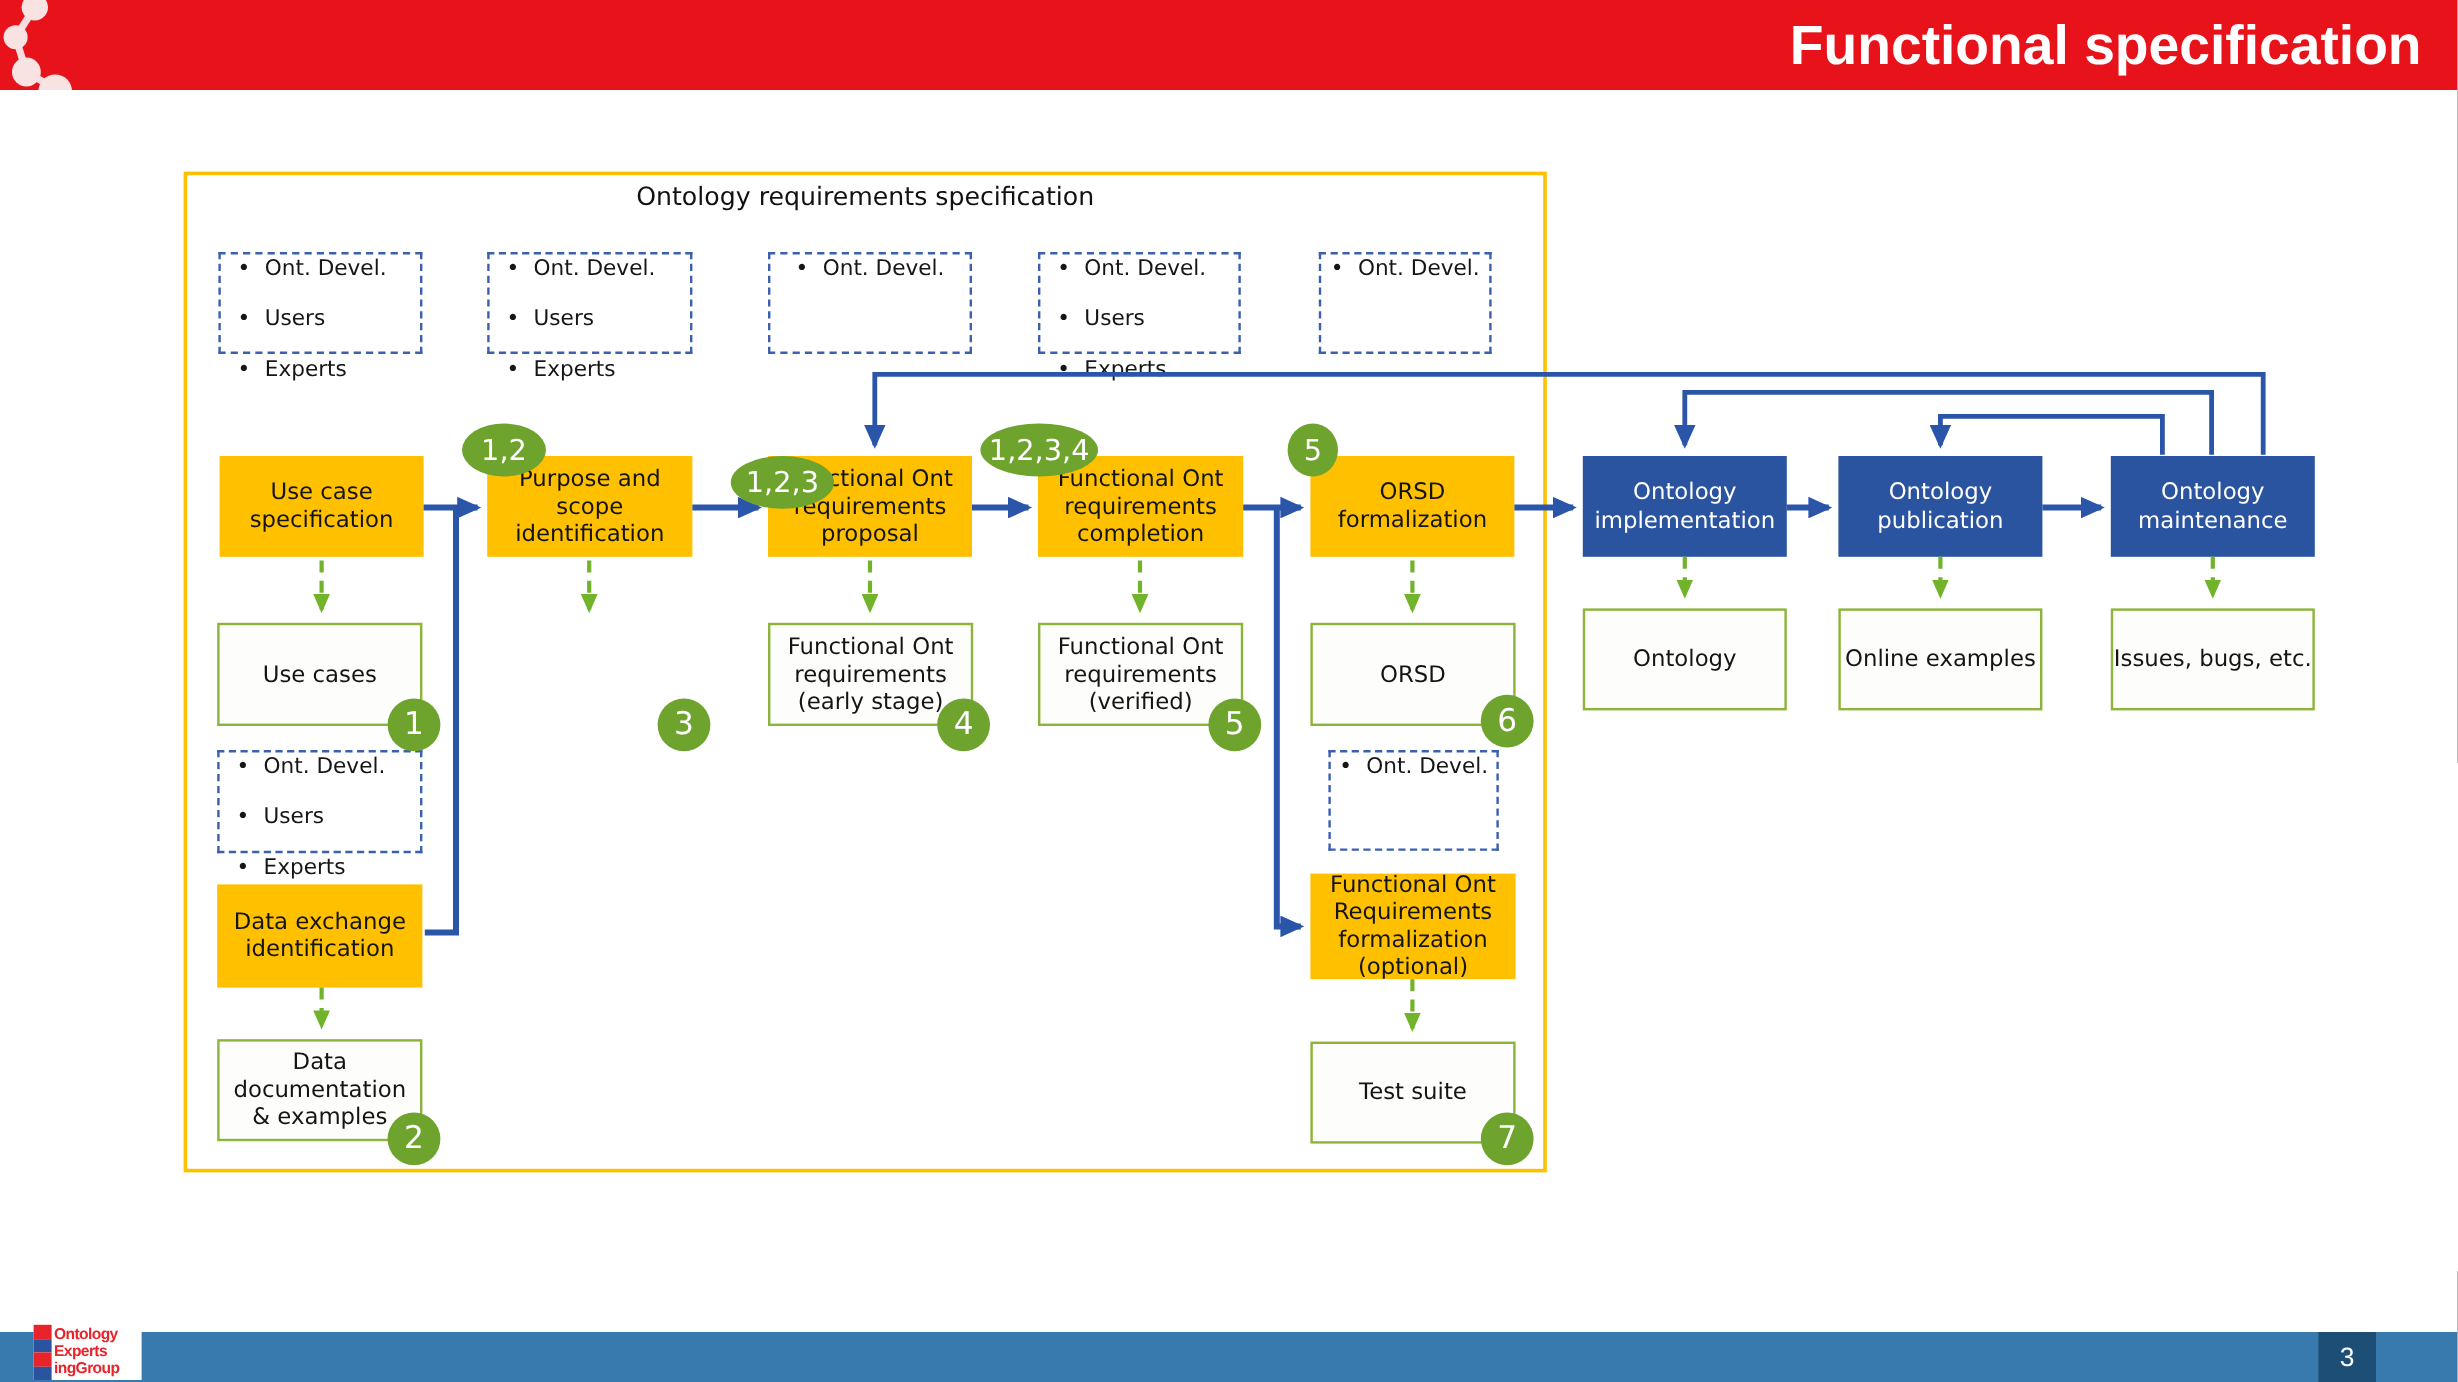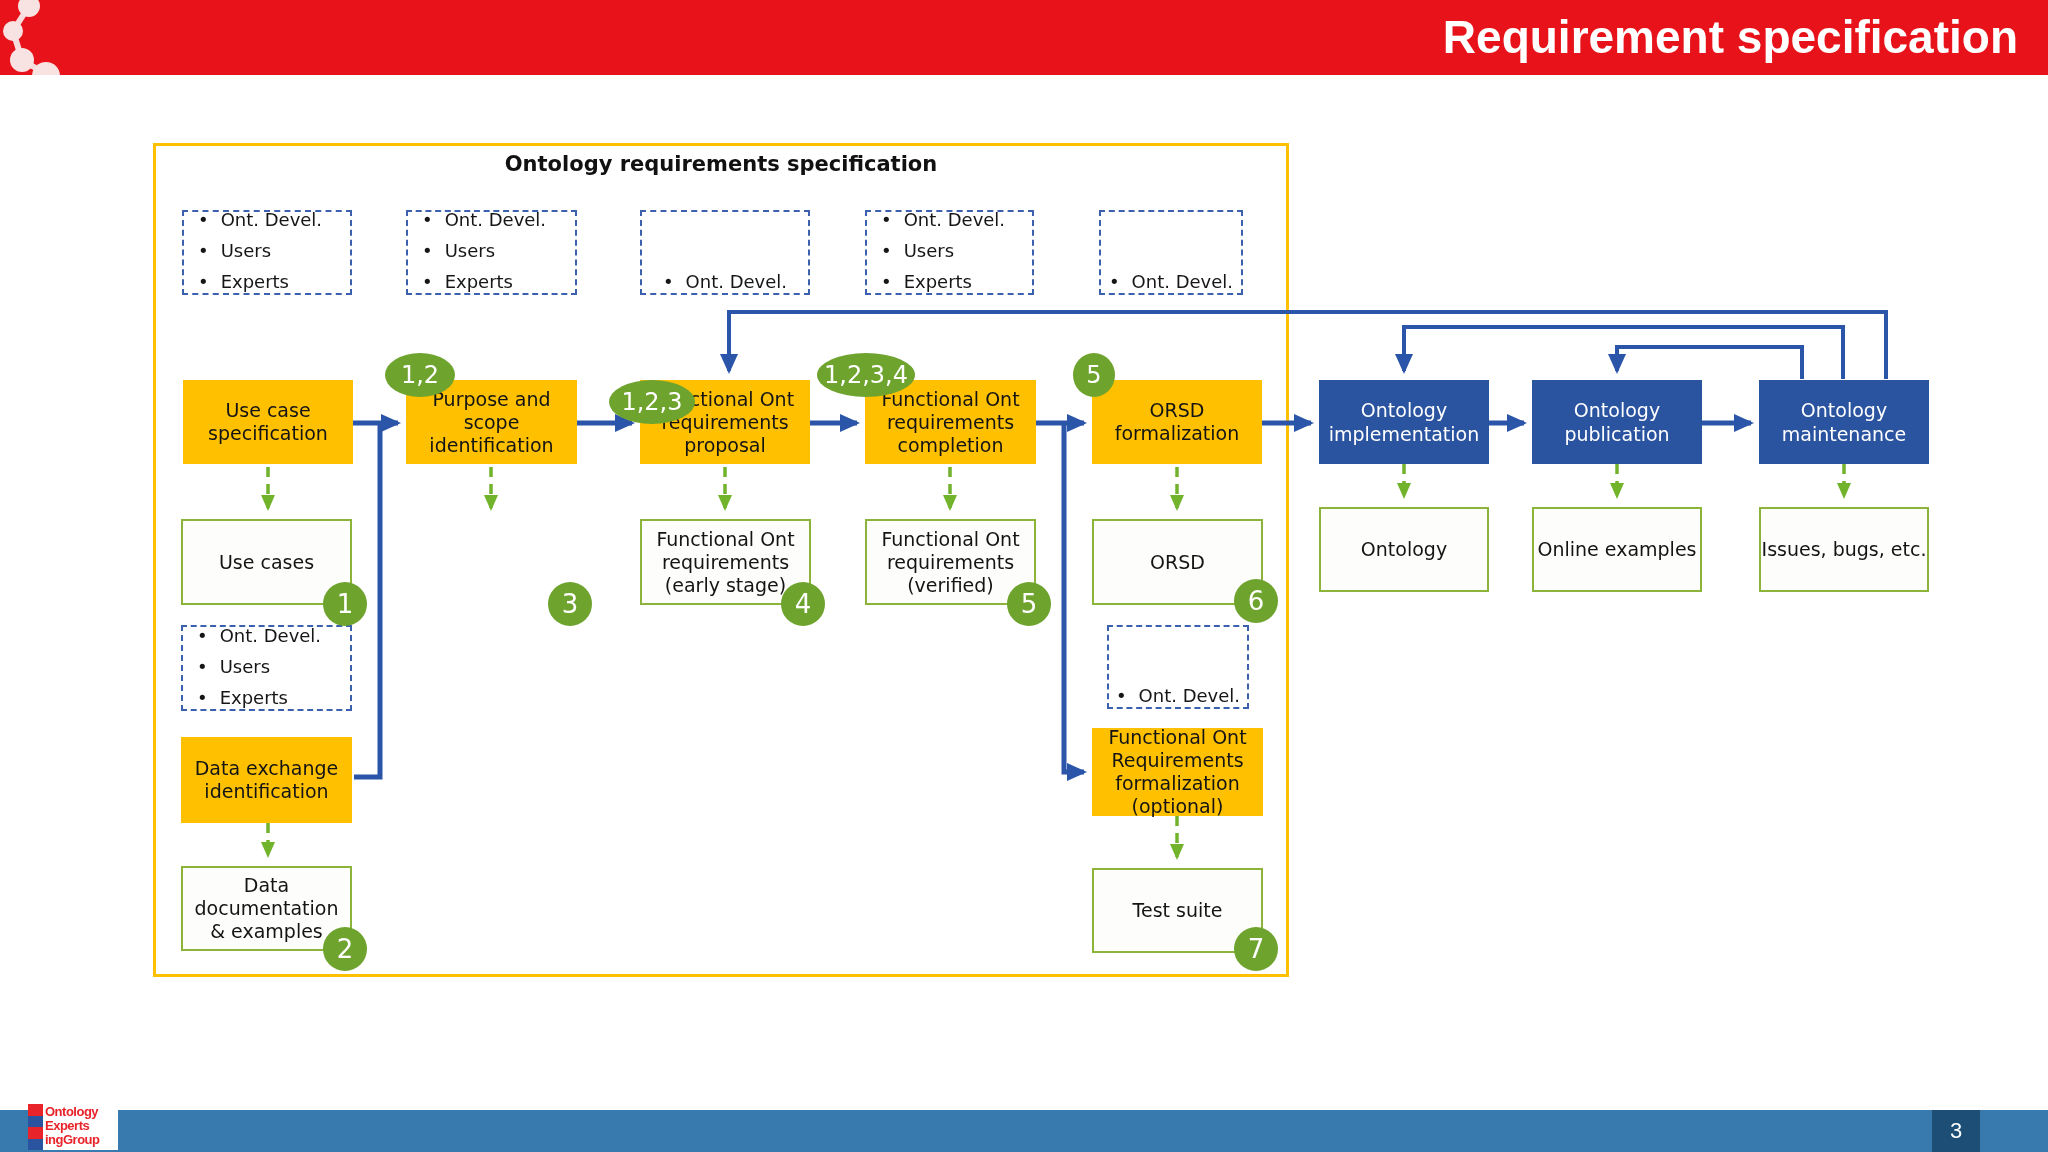--- a/index.html
+++ b/index.html
@@ -9,26 +9,26 @@
   
   .header{position:absolute;left:0;top:0;width:2048px;height:75px;background:#e8131a;}
   .header-title{position:absolute;right:30px;top:0;height:75px;line-height:75px;
     font-family:"Liberation Sans",sans-serif;font-weight:bold;font-size:46px;color:#ffffff;}
   .molecule{position:absolute;left:0;top:0;}
 
   
   .container{position:absolute;left:153px;top:143px;width:1136px;height:834px;
              border:3px solid #ffc000;background:#ffffff;box-sizing:border-box;}
   .container-title{position:absolute;left:153px;top:152px;width:1136px;text-align:center;
-                   font-weight:bold;font-size:21px;color:#111111;}
+                   font-weight:normal;font-size:21px;color:#111111;}
 
   
   .abs{position:absolute;box-sizing:border-box;}
   .actor-box{border:2px dashed #3a60ae;background:#ffffff;display:flex;flex-direction:column;
-             justify-content:flex-end;padding-left:14px;gap:8px;}
+             justify-content:space-between;padding-left:14px;gap:19px;}
   .actor-box.single{padding-left:0;align-items:center;}
   .bullet{font-size:18px;line-height:23px;color:#161616;white-space:nowrap;}
   .bullet::before{content:"•";margin-right:12px;}
   .proc{background:#ffc000;display:flex;align-items:center;justify-content:center;
         text-align:center;font-size:19px;line-height:23px;white-space:pre-line;color:#141414;}
   .phase{background:#2a53a0;display:flex;align-items:center;justify-content:center;
          text-align:center;font-size:19px;line-height:24px;white-space:pre-line;color:#ffffff;}
   .outbox{background:#fdfefb;border:2px solid #8cb43a;display:flex;align-items:center;
           justify-content:center;text-align:center;font-size:19px;line-height:23px;
           white-space:pre-line;color:#141414;}
@@ -65,21 +65,21 @@
   <div class="header">
     <svg class="molecule" width="80" height="75" viewBox="0 0 80 75">
       <line x1="29" y1="6" x2="13" y2="31" stroke="#f6dddd" stroke-width="6"></line>
       <line x1="13" y1="31" x2="22" y2="60" stroke="#f6dddd" stroke-width="6"></line>
       <line x1="22" y1="60" x2="46" y2="74" stroke="#f6dddd" stroke-width="6"></line>
       <circle cx="29" cy="6" r="11" fill="#f8e2e2"></circle>
       <circle cx="13" cy="31" r="10" fill="#f8e2e2"></circle>
       <circle cx="22" cy="60" r="12" fill="#f8e2e2"></circle>
       <circle cx="46" cy="76" r="14" fill="#f8e2e2"></circle>
     </svg>
-    <div class="header-title">Requirement specification</div>
+    <div class="header-title">Functional specification</div>
   </div>
 
   <div class="container"></div>
   <div class="container-title">Ontology requirements specification</div>
 
   <div class="abs actor-box" style="left:182px;top:210px;width:170px;height:85px;">
     <div class="bullet">Ont. Devel.</div>
     <div class="bullet">Users</div>
     <div class="bullet">Experts</div>
   </div>

